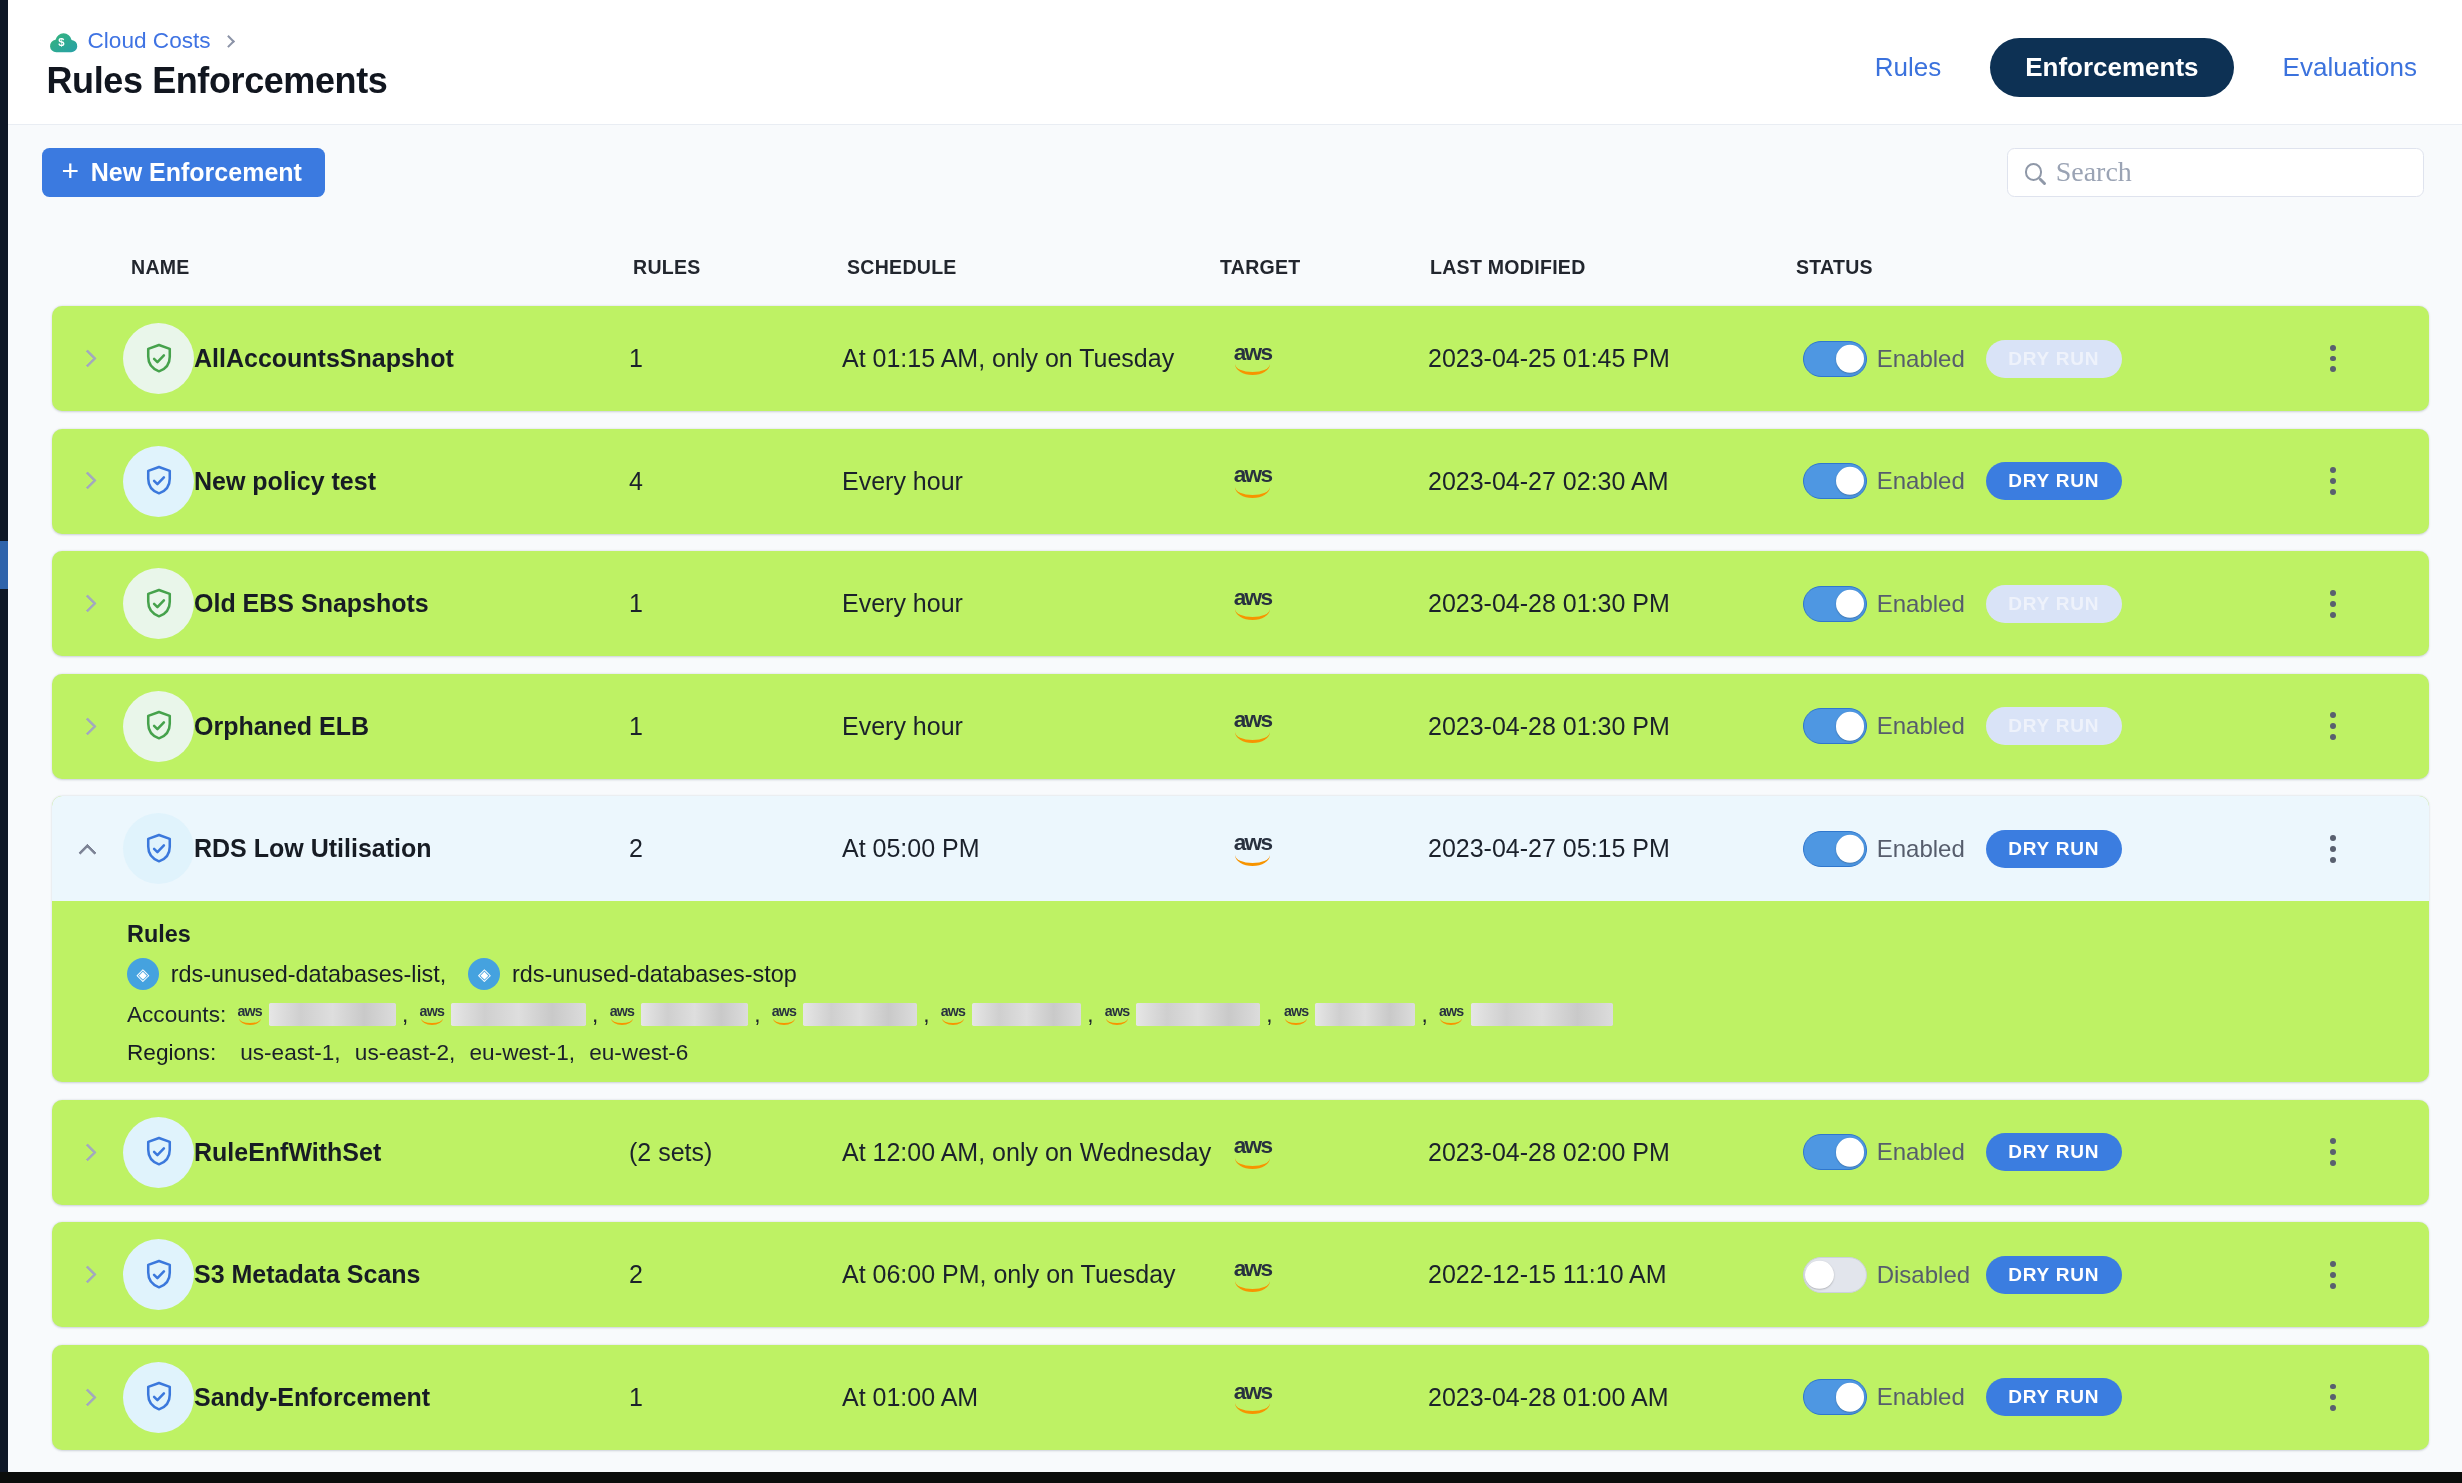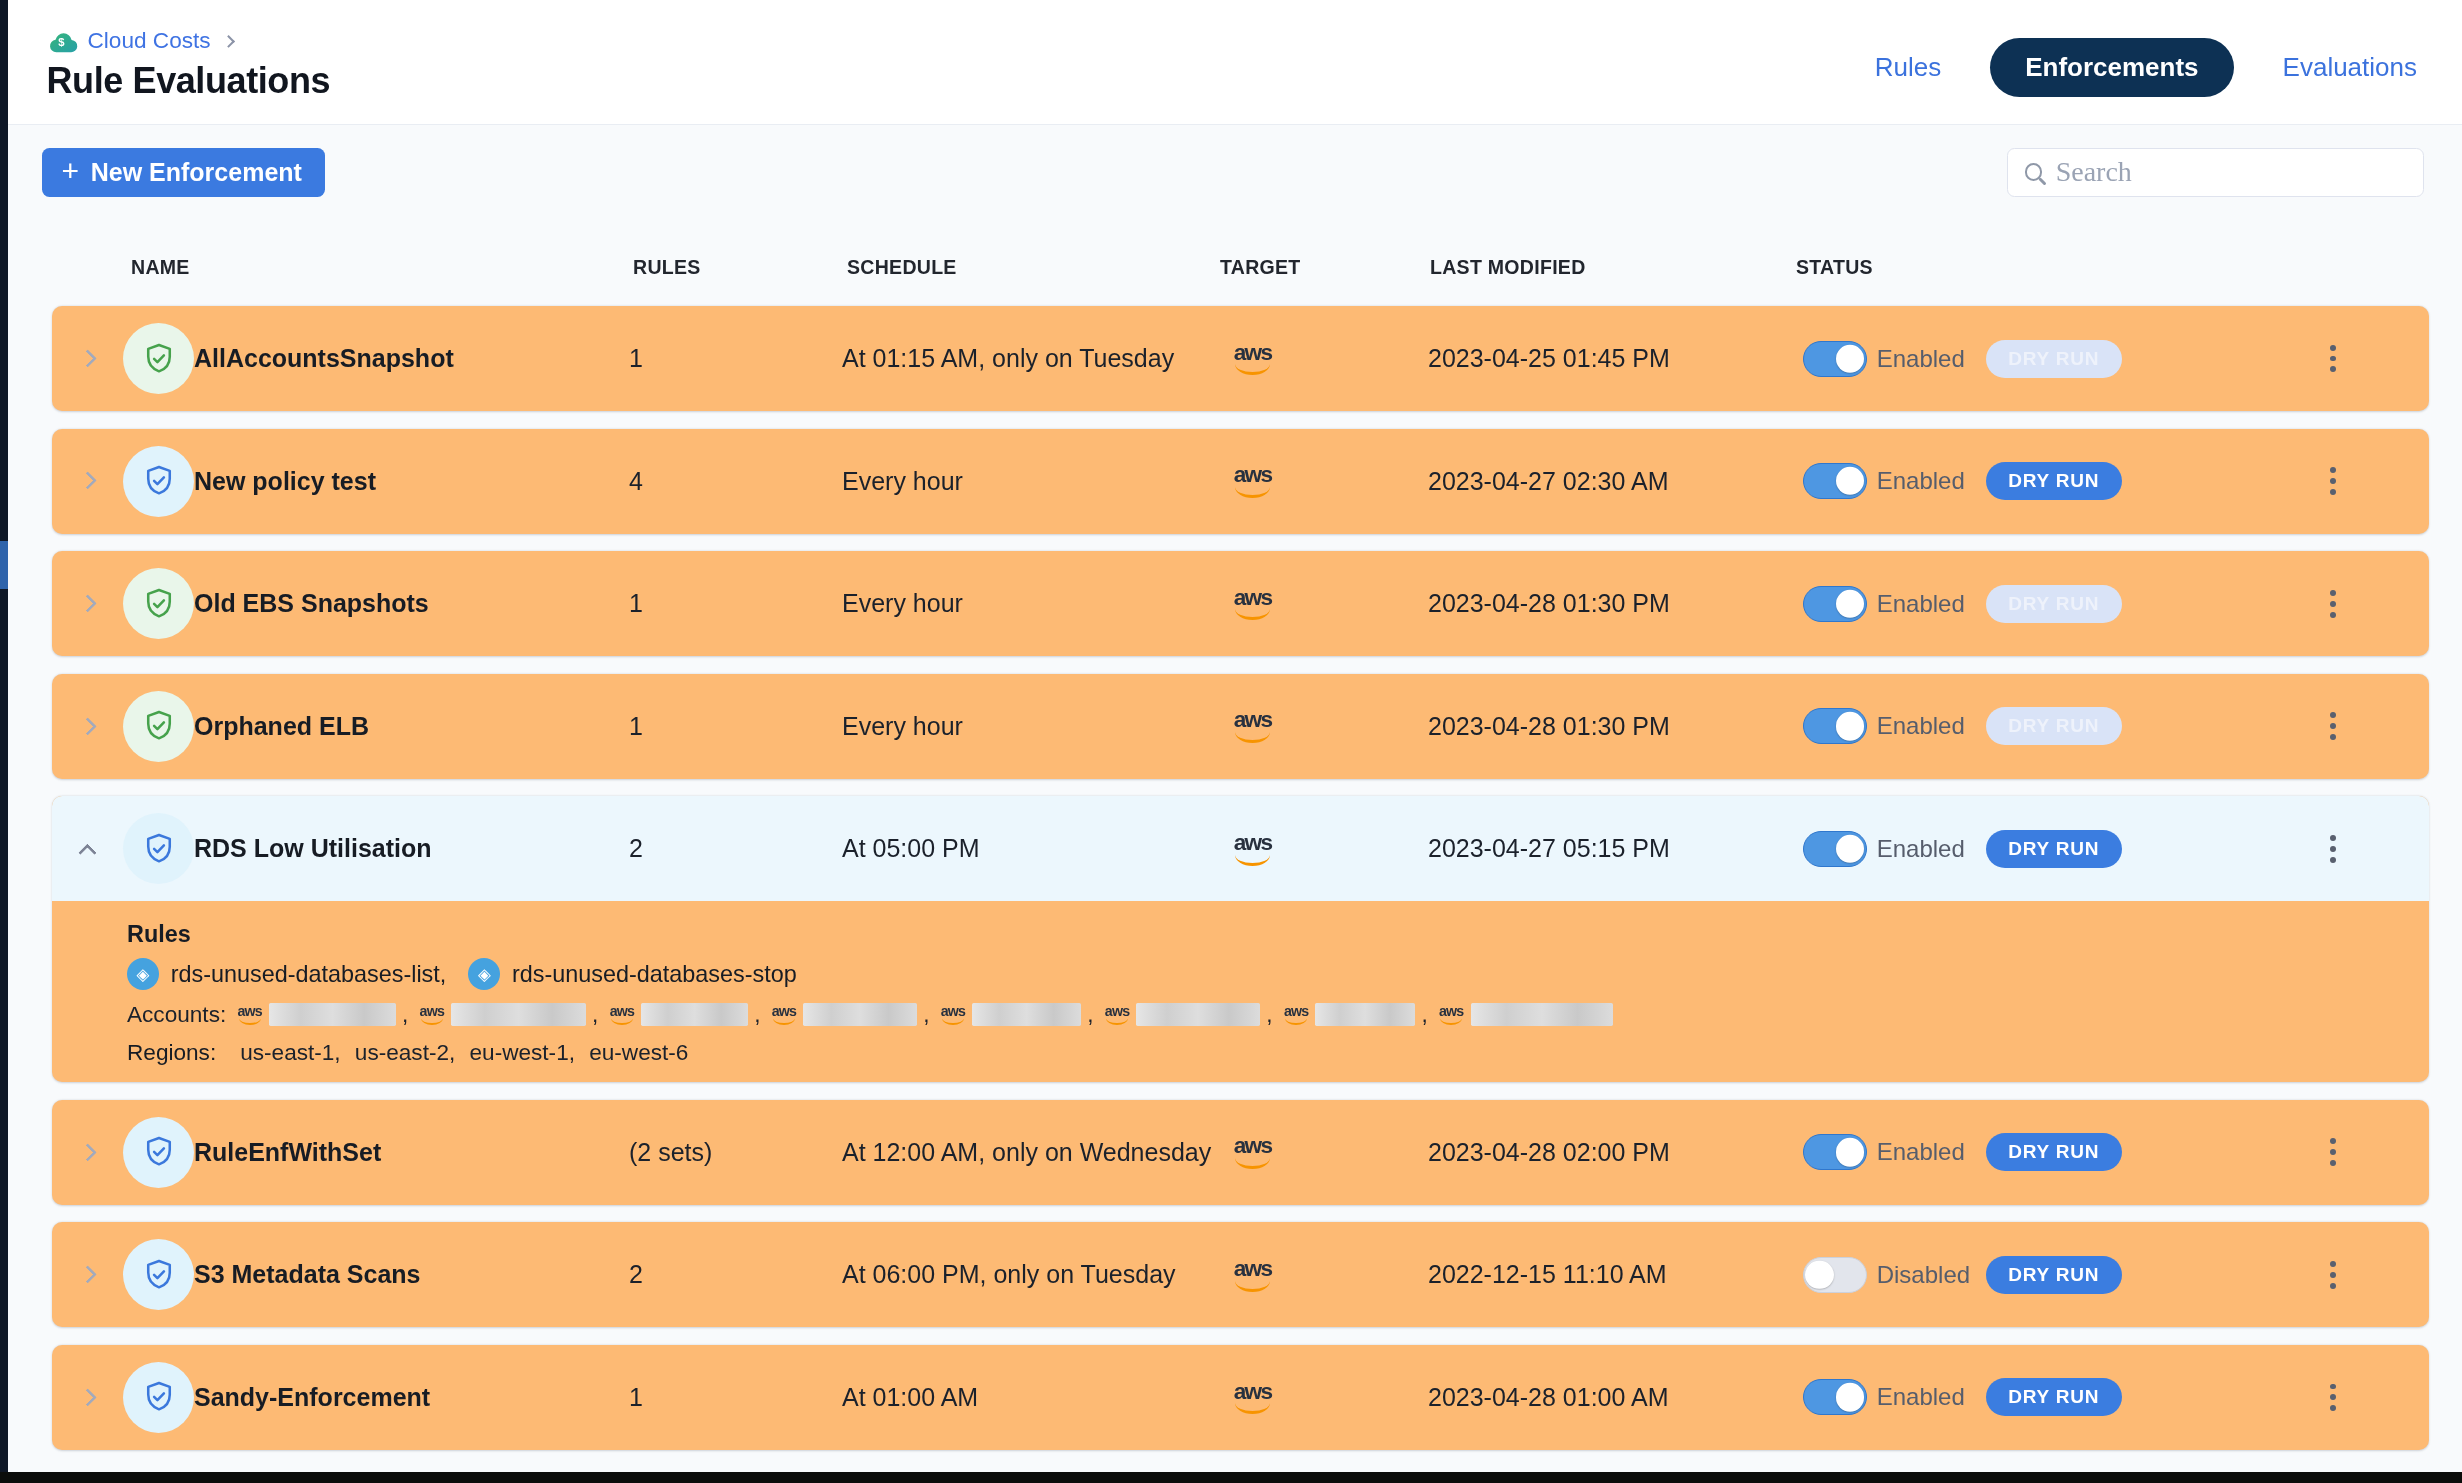--- a/index.html
+++ b/index.html
@@ -34,21 +34,21 @@
   .search-input { border:none; outline:none; flex:1; font-size:28px; color:#3b4250; font-family:Liberation Serif, serif; background:transparent; }
   .search-input::placeholder { color:#9aa3b4; }
 
   
   .table { position:absolute; left:52px; top:243px; width:2377px; z-index:1; }
   .thead { position:relative; height:63px; }
   .th { position:absolute; top:11.7px; font-size:21px; font-weight:700; color:#22262e; letter-spacing:0.3px; transform:scaleX(.93); transform-origin:left; white-space:nowrap; }
   .th-0{left:79px} .th-1{left:581px} .th-2{left:795px} .th-3{left:1168px} .th-4{left:1378px} .th-5{left:1744px}
 
   .rows { display:flex; flex-direction:column; gap:17.6px; }
-  .card { background:#fdba74; border-radius:10px; box-shadow:0 0.8px 2.5px rgba(20,30,55,.12), 0 0.8px 1.7px rgba(20,30,55,.07); }
+  .card { background:#bef264; border-radius:10px; box-shadow:0 0.8px 2.5px rgba(20,30,55,.12), 0 0.8px 1.7px rgba(20,30,55,.07); }
   .row-main { display:grid; grid-template-columns:71px 71px 435px 213px 389px 197px 368px 477px 1fr; align-items:center; height:105px; border-radius:10px; }
   .card.expanded .row-main { background:#ecf7fd; border-radius:10px 10px 0 0; }
 
   .chev { justify-self:center; width:13.4px; height:13.4px; border-top:3.3px solid #a3aabc; border-right:3.3px solid #a3aabc; border-radius:0.8px; cursor:pointer; }
   .chev.right { transform:rotate(45deg); }
   .chev.up { transform:rotate(-45deg); border-color:#7d8496; margin-top:6.7px; }
 
   .icon-badge { justify-self:center; width:71px; height:71px; border-radius:50%; display:flex; align-items:center; justify-content:center; }
   .icon-badge.green { background:#e9f6ea; color:#46a24c; }
   .icon-badge.blue  { background:#e0f3fc; color:#3b78dc; }
@@ -114,21 +114,21 @@
           <stop offset="0" stop-color="#35b57a"></stop>
               <stop offset="1" stop-color="#27a0a8"></stop>
         </linearGradient>
           </defs>
         <path d="M6.6 18.6a5 5 0 0 1-.6-9.96A6.6 6.6 0 0 1 18.9 8.7a4.6 4.6 0 0 1-.9 9.9Z" fill="url(#gcc)"></path>
         <text x="8.2" y="13.6" font-size="9" font-weight="bold" fill="#ffffff" font-family="Liberation Sans, sans-serif">$</text>
       </svg>
       <span class="crumb-label">Cloud Costs</span>
       <span class="crumb-chevron"></span>
     </div>
-    <div class="page-title">Rule Evaluations</div>
+    <div class="page-title">Rules Enforcements</div>
     <div class="tabs">
         <span class="tab">Rules</span>
         <span class="tab active">Enforcements</span>
         <span class="tab">Evaluations</span>
       </div>
   </div>
 
   <div class="toolbar">
     <button class="new-btn">
       <span class="plus-glyph">+</span>

